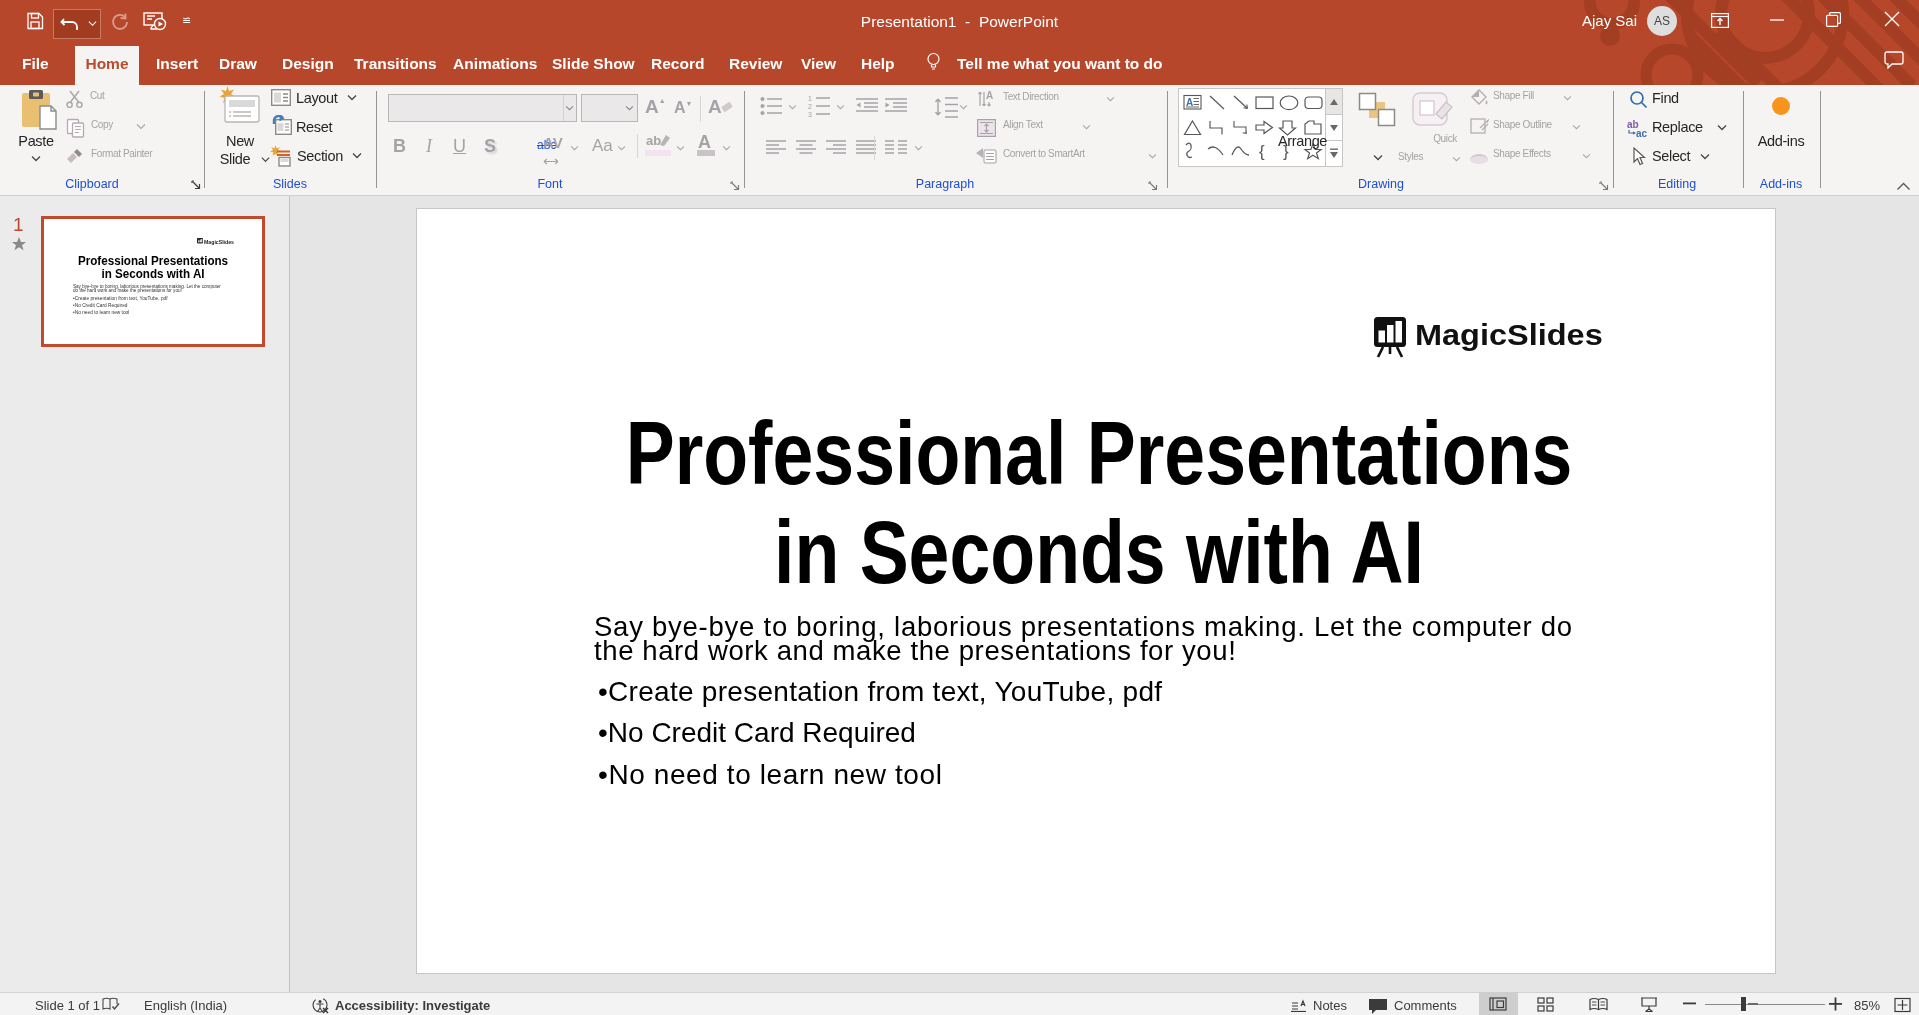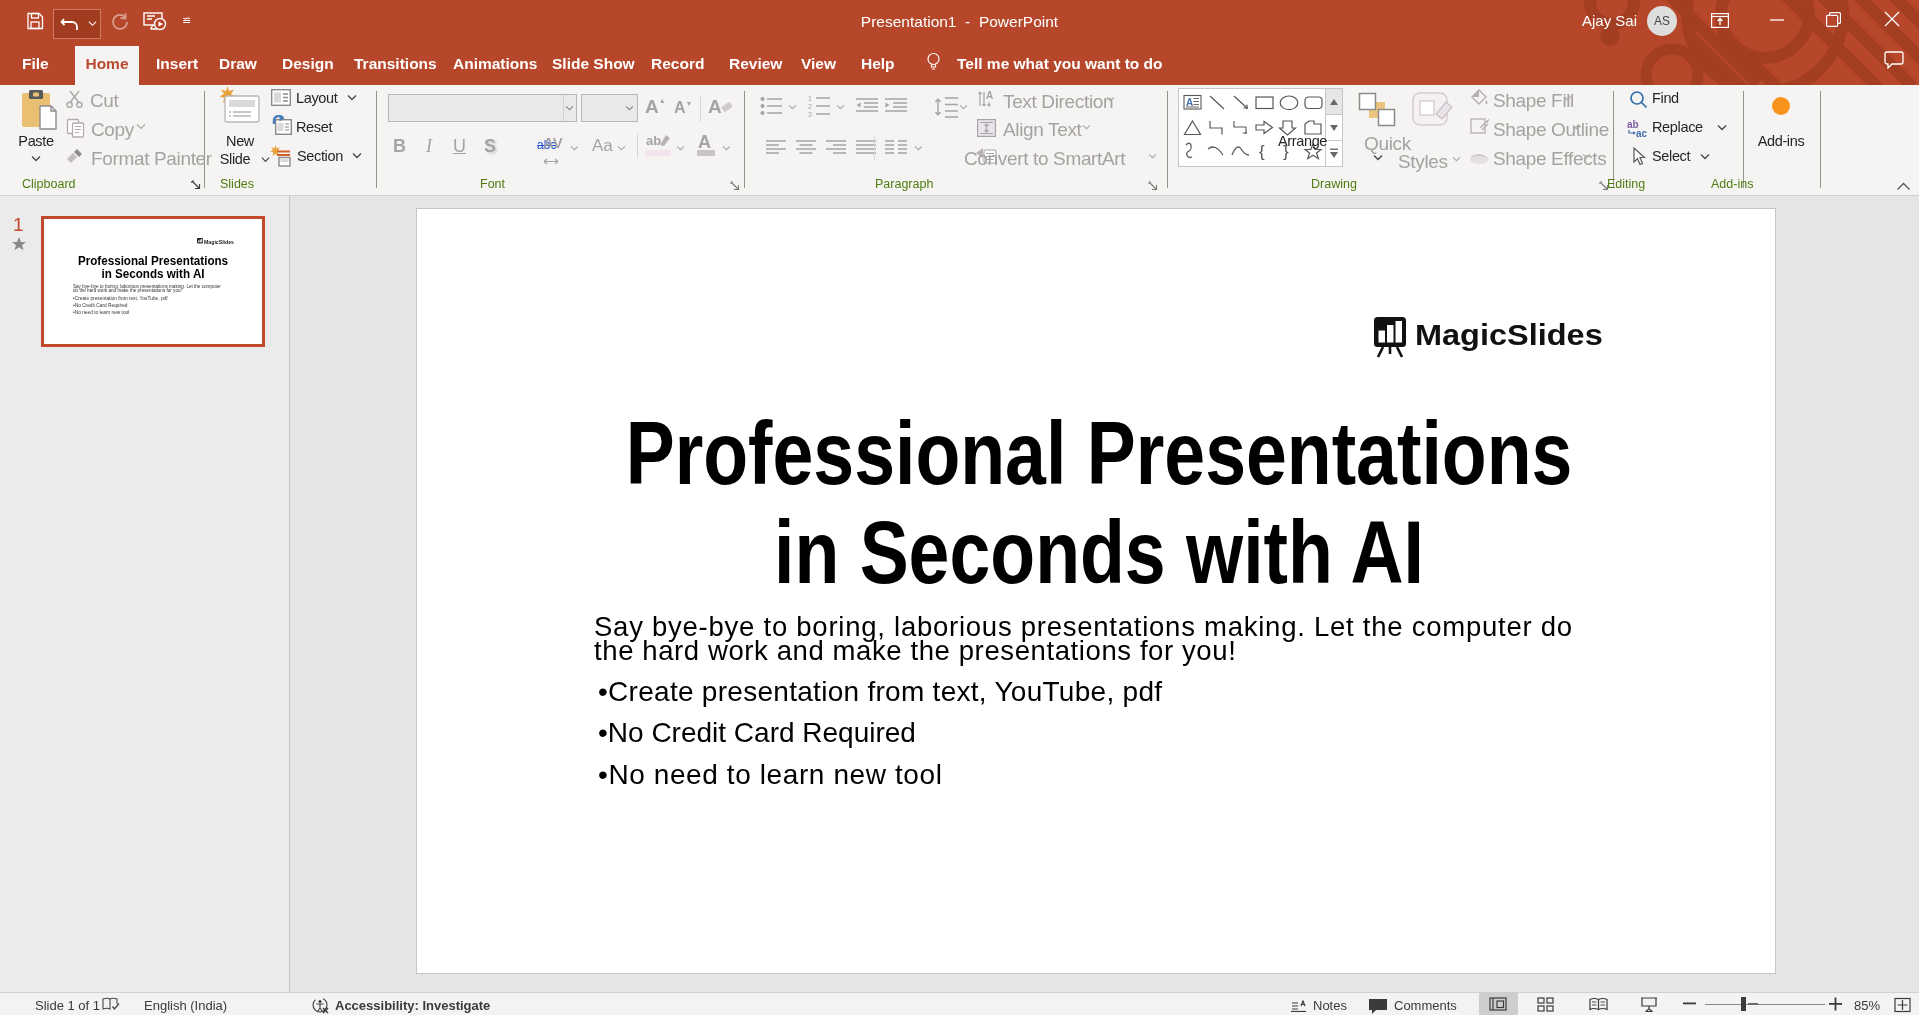--- a/index.html
+++ b/index.html
@@ -3,23 +3,23 @@
 <meta charset="utf-8">
 <style>
   * { margin:0; padding:0; box-sizing:border-box; }
   html,body { width:1919px; height:1015px; overflow:hidden; }
   body { font-family:"Liberation Sans", sans-serif; position:relative; background:#e6e5e5; }
   .abs { position:absolute; }
   #header { position:absolute; left:0; top:0; width:1919px; height:85px; background:#b7472a; overflow:hidden; }
   .tab { position:absolute; top:44px; height:41px; line-height:40px; color:#fff; font-size:15.5px; white-space:nowrap;font-weight:bold; }
   #ribbon { position:absolute; left:0; top:85px; width:1919px; height:111px; background:#f5f4f2; border-bottom:1px solid #d2d0ce; }
   .gsep { position:absolute; top:91px; width:1px; height:97px; background:#96948f; }
-  .glabel { position:absolute; top:177px; width:140px; text-align:left; font-size:12.5px; color:#4d7c0f; }
+  .glabel { position:absolute; top:177px; width:140px; text-align:center; font-size:12.5px; color:#1d4ed8; }
   .rtxt { position:absolute; color:#262626; font-size:14.5px; letter-spacing:-0.35px; white-space:nowrap; }
-  .dtxt { position:absolute; color:#a5a3a1; font-size:19px; letter-spacing:-0.35px; white-space:nowrap; }
+  .dtxt { position:absolute; color:#a5a3a1; font-size:10px; letter-spacing:-0.35px; white-space:nowrap; }
   #statusbar { position:absolute; left:0; top:992px; width:1919px; height:23px; background:#f3f3f3; border-top:1px solid #d4d2d0; }
   .st { position:absolute; font-size:13px; color:#3b3b3b; white-space:nowrap; }
 </style>
 </head>
 <body>
 
 <div id="header">
   <svg class="abs" style="left:1540px;top:0" width="379" height="85" viewBox="0 0 379 85">
     <g fill="none" stroke="#a43e22" stroke-width="12">
       <circle cx="72" cy="2" r="22"></circle>
@@ -321,21 +321,21 @@
 </svg>
 <div class="dtxt" style="left:1003px;top:119px">Align Text</div>
 <svg class="abs" style="left:1082px;top:124px" width="9" height="6" viewBox="0 0 10 7" fill="none" stroke="#aaa8a6" stroke-width="1.2">
     <path d="M1 1.5 L5 5.5 L9 1.5"></path>
   </svg>
 <svg class="abs" style="left:975px;top:147px" width="22" height="19" viewBox="0 0 22 19">
   <path d="M1 6 L8 1 L8 11 Z" fill="#b9b3b7"></path>
   <rect x="9" y="3" width="12" height="13" rx="1.5" fill="#fff" stroke="#a5a3a7" stroke-width="1.1"></rect>
   <path d="M11 6.5 H19 M11 9.5 H19 M11 12.5 H19" stroke="#a5a3a7" stroke-width="1.1"></path>
 </svg>
-<div class="dtxt" style="left:964px;top:148px">Convert to SmartArt</div>
+<div class="dtxt" style="left:1003px;top:148px">Convert to SmartArt</div>
 <svg class="abs" style="left:1148px;top:153px" width="9" height="6" viewBox="0 0 10 7" fill="none" stroke="#aaa8a6" stroke-width="1.2">
     <path d="M1 1.5 L5 5.5 L9 1.5"></path>
   </svg>
 <svg class="abs" style="left:1148px;top:181px" width="10" height="10" viewBox="0 0 10 10" fill="none" stroke="#7a7876" stroke-width="1.1">
   <path d="M1 1 H3 M1 1 V3 M8.5 4 V8.5 H4"></path>
     <path d="M2 2 L8.5 8.5"></path>
 </svg>
 
 <div class="abs" style="left:1178px;top:88px;width:165px;height:79px;background:#fff;border:1px solid #c8c6c4"></div>
 <div class="abs" style="left:1325px;top:88px;width:18px;height:79px;border-left:1px solid #c8c6c4"></div>
@@ -382,21 +382,21 @@
 </svg>
 <div class="rtxt" style="left:1270px;top:133px;width:65px;text-align:center">Arrange</div>
 <svg class="abs" style="left:1373px;top:154px" width="10" height="7" viewBox="0 0 10 7" fill="none" stroke="#464646" stroke-width="1.3">
     <path d="M1 1.5 L5 5.5 L9 1.5"></path>
   </svg>
 <svg class="abs" style="left:1412px;top:92px" width="42" height="36" viewBox="0 0 42 36">
   <rect x="1" y="1" width="34" height="32" rx="7" fill="#f6eff4" stroke="#d5cdd2" stroke-width="1.5"></rect>
   <path d="M24 22 L34 10 L40 15 L30 27 Z" fill="#e9e2e7" stroke="#c9c1c6" stroke-width="1.2"></path>
   <rect x="8" y="9" width="14" height="14" fill="#fff" stroke="#cfc7cc" stroke-width="1.2"></rect>
 </svg>
-<div class="dtxt" style="left:1364px;top:133px;width:60px;text-align:left">Quick</div>
+<div class="dtxt" style="left:1397px;top:133px;width:60px;text-align:right">Quick</div>
 <div class="dtxt" style="left:1398px;top:151px;width:60px;">Styles</div>
 <svg class="abs" style="left:1452px;top:156px" width="9" height="6" viewBox="0 0 10 7" fill="none" stroke="#aaa8a6" stroke-width="1.2">
     <path d="M1 1.5 L5 5.5 L9 1.5"></path>
   </svg>
 <svg class="abs" style="left:1470px;top:89px" width="19" height="18" viewBox="0 0 19 18">
   <path d="M9 1 L16 8 L9 15 L2 8 Z" fill="none" stroke="#b5aeb2" stroke-width="1.4"></path>
   <path d="M9 1 L9 8 L2 8 Z" fill="#b5aeb2"></path>
   <path d="M16.5 11 q2 3 0 4.5 q-2 -1.5 0 -4.5" fill="#b5aeb2"></path>
 </svg>
 <div class="dtxt" style="left:1493px;top:90px">Shape Fill</div>

